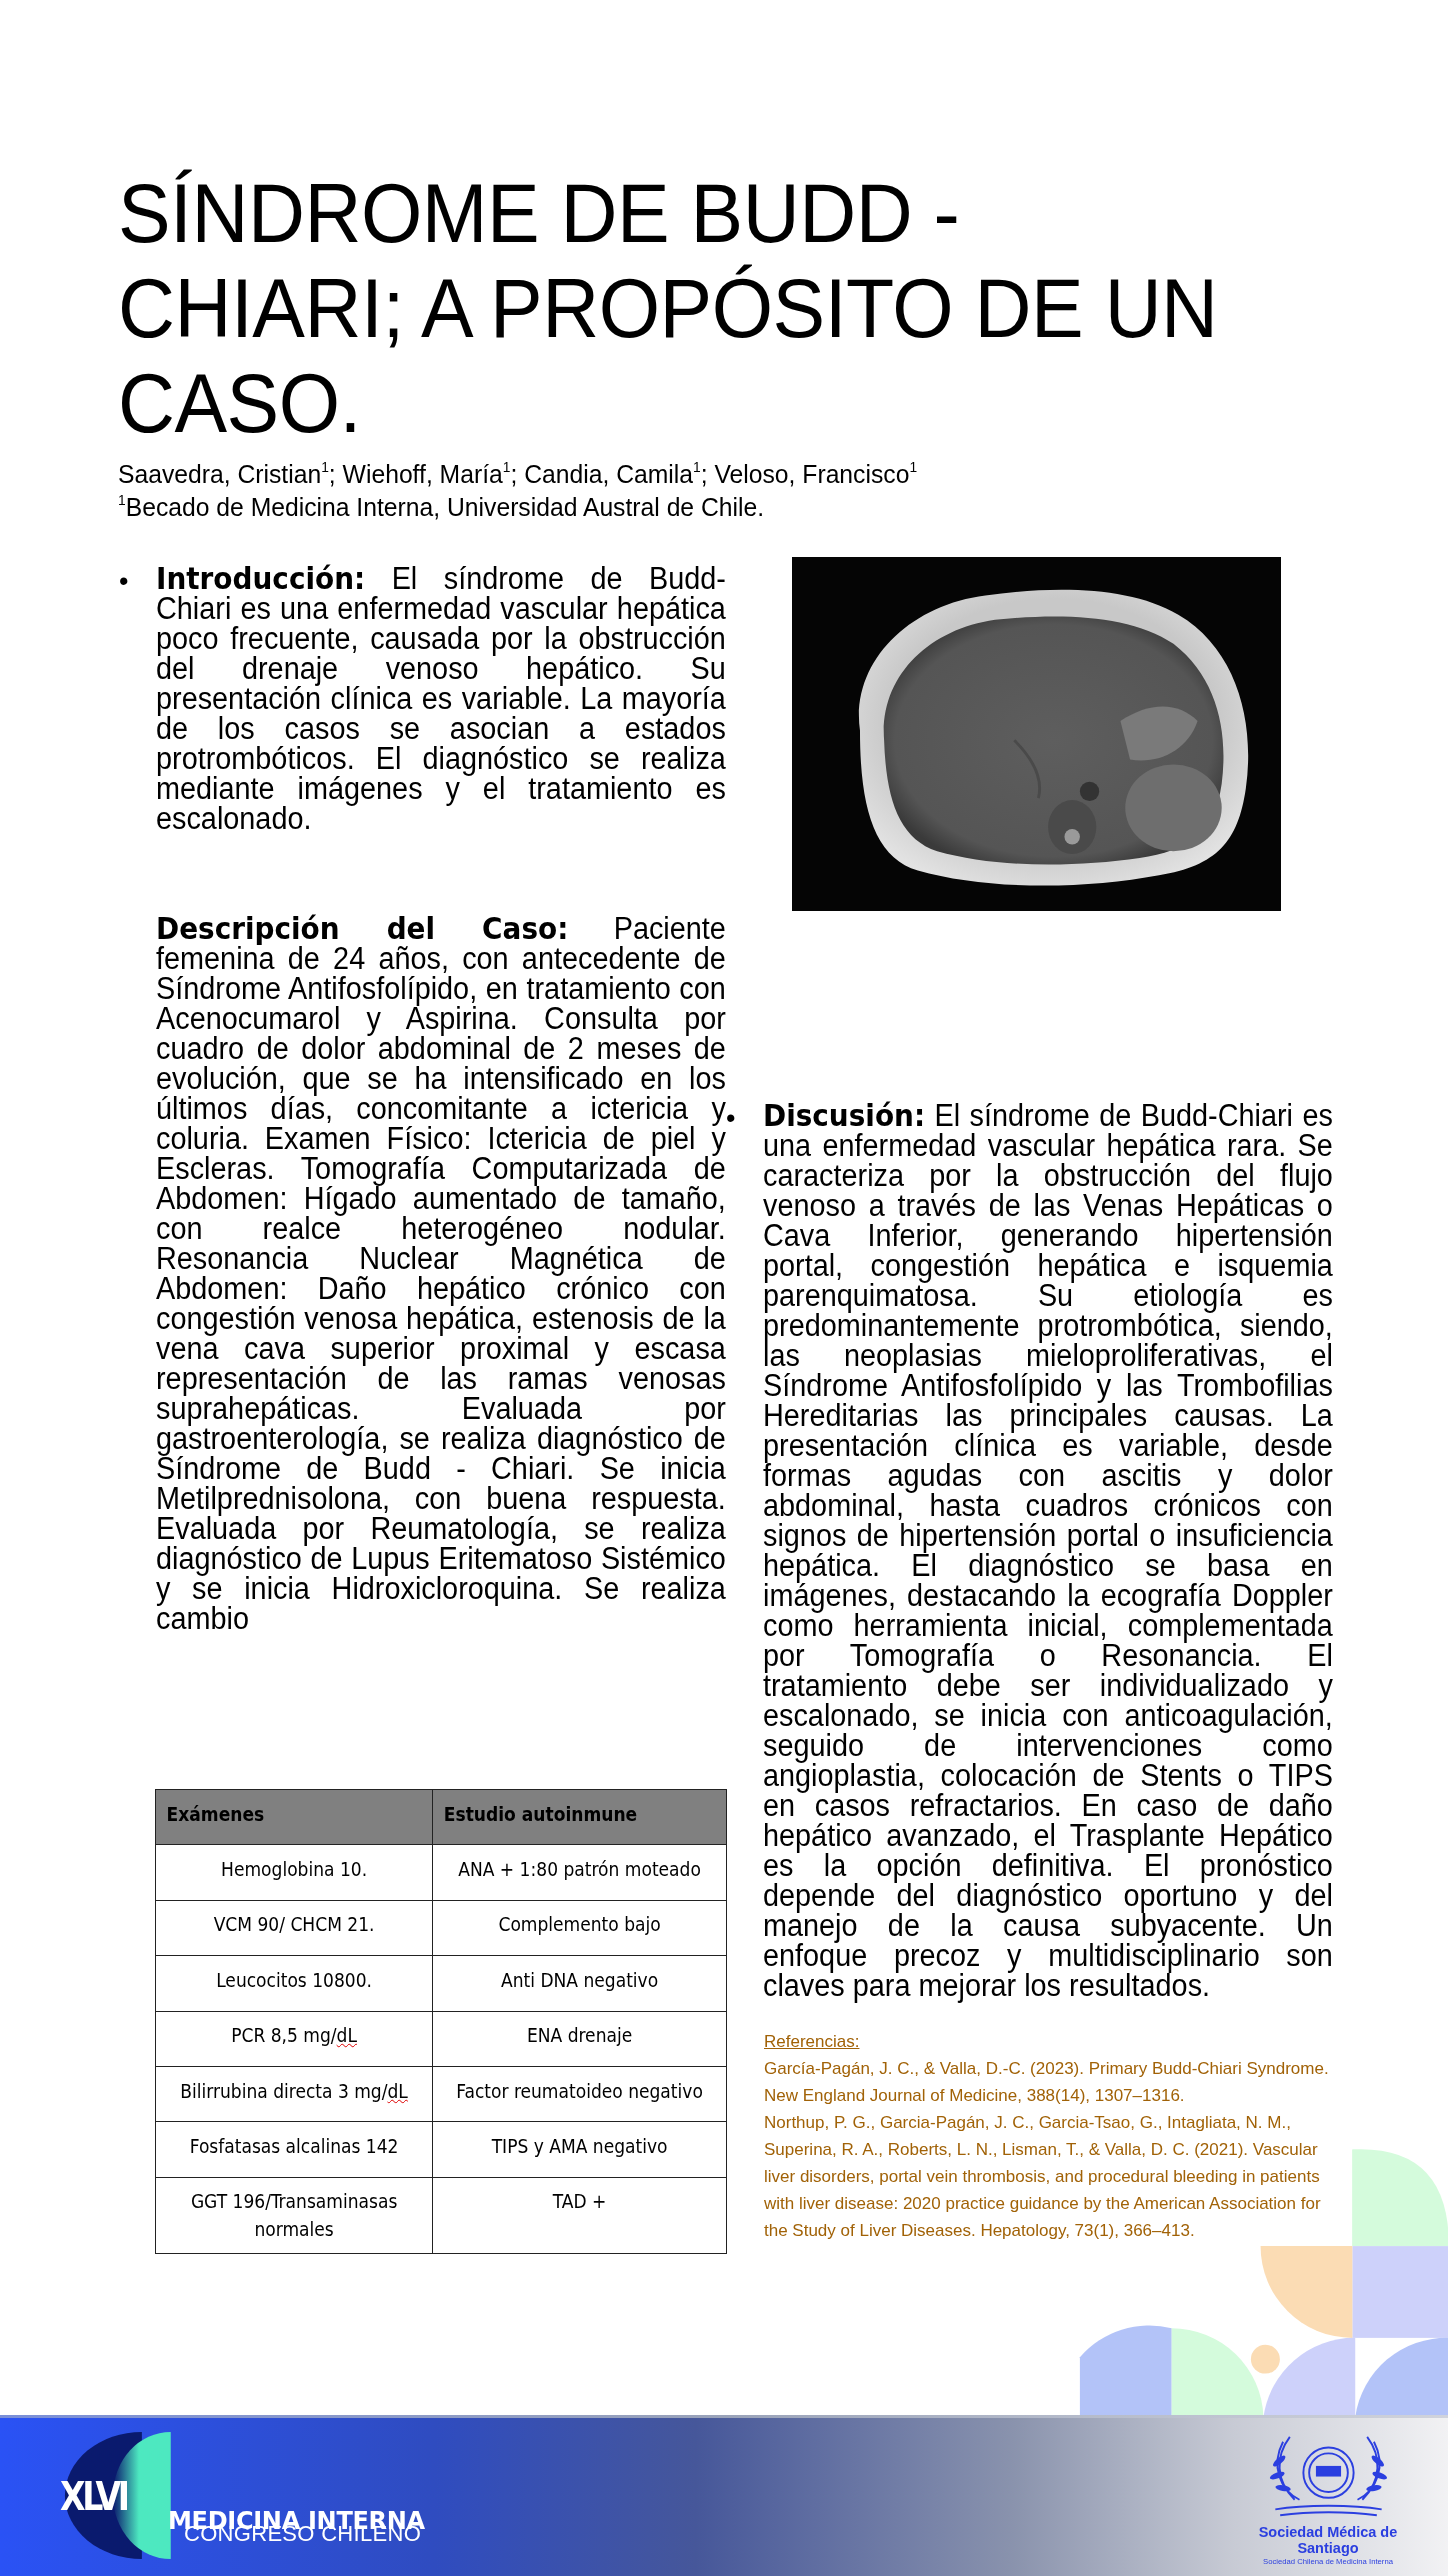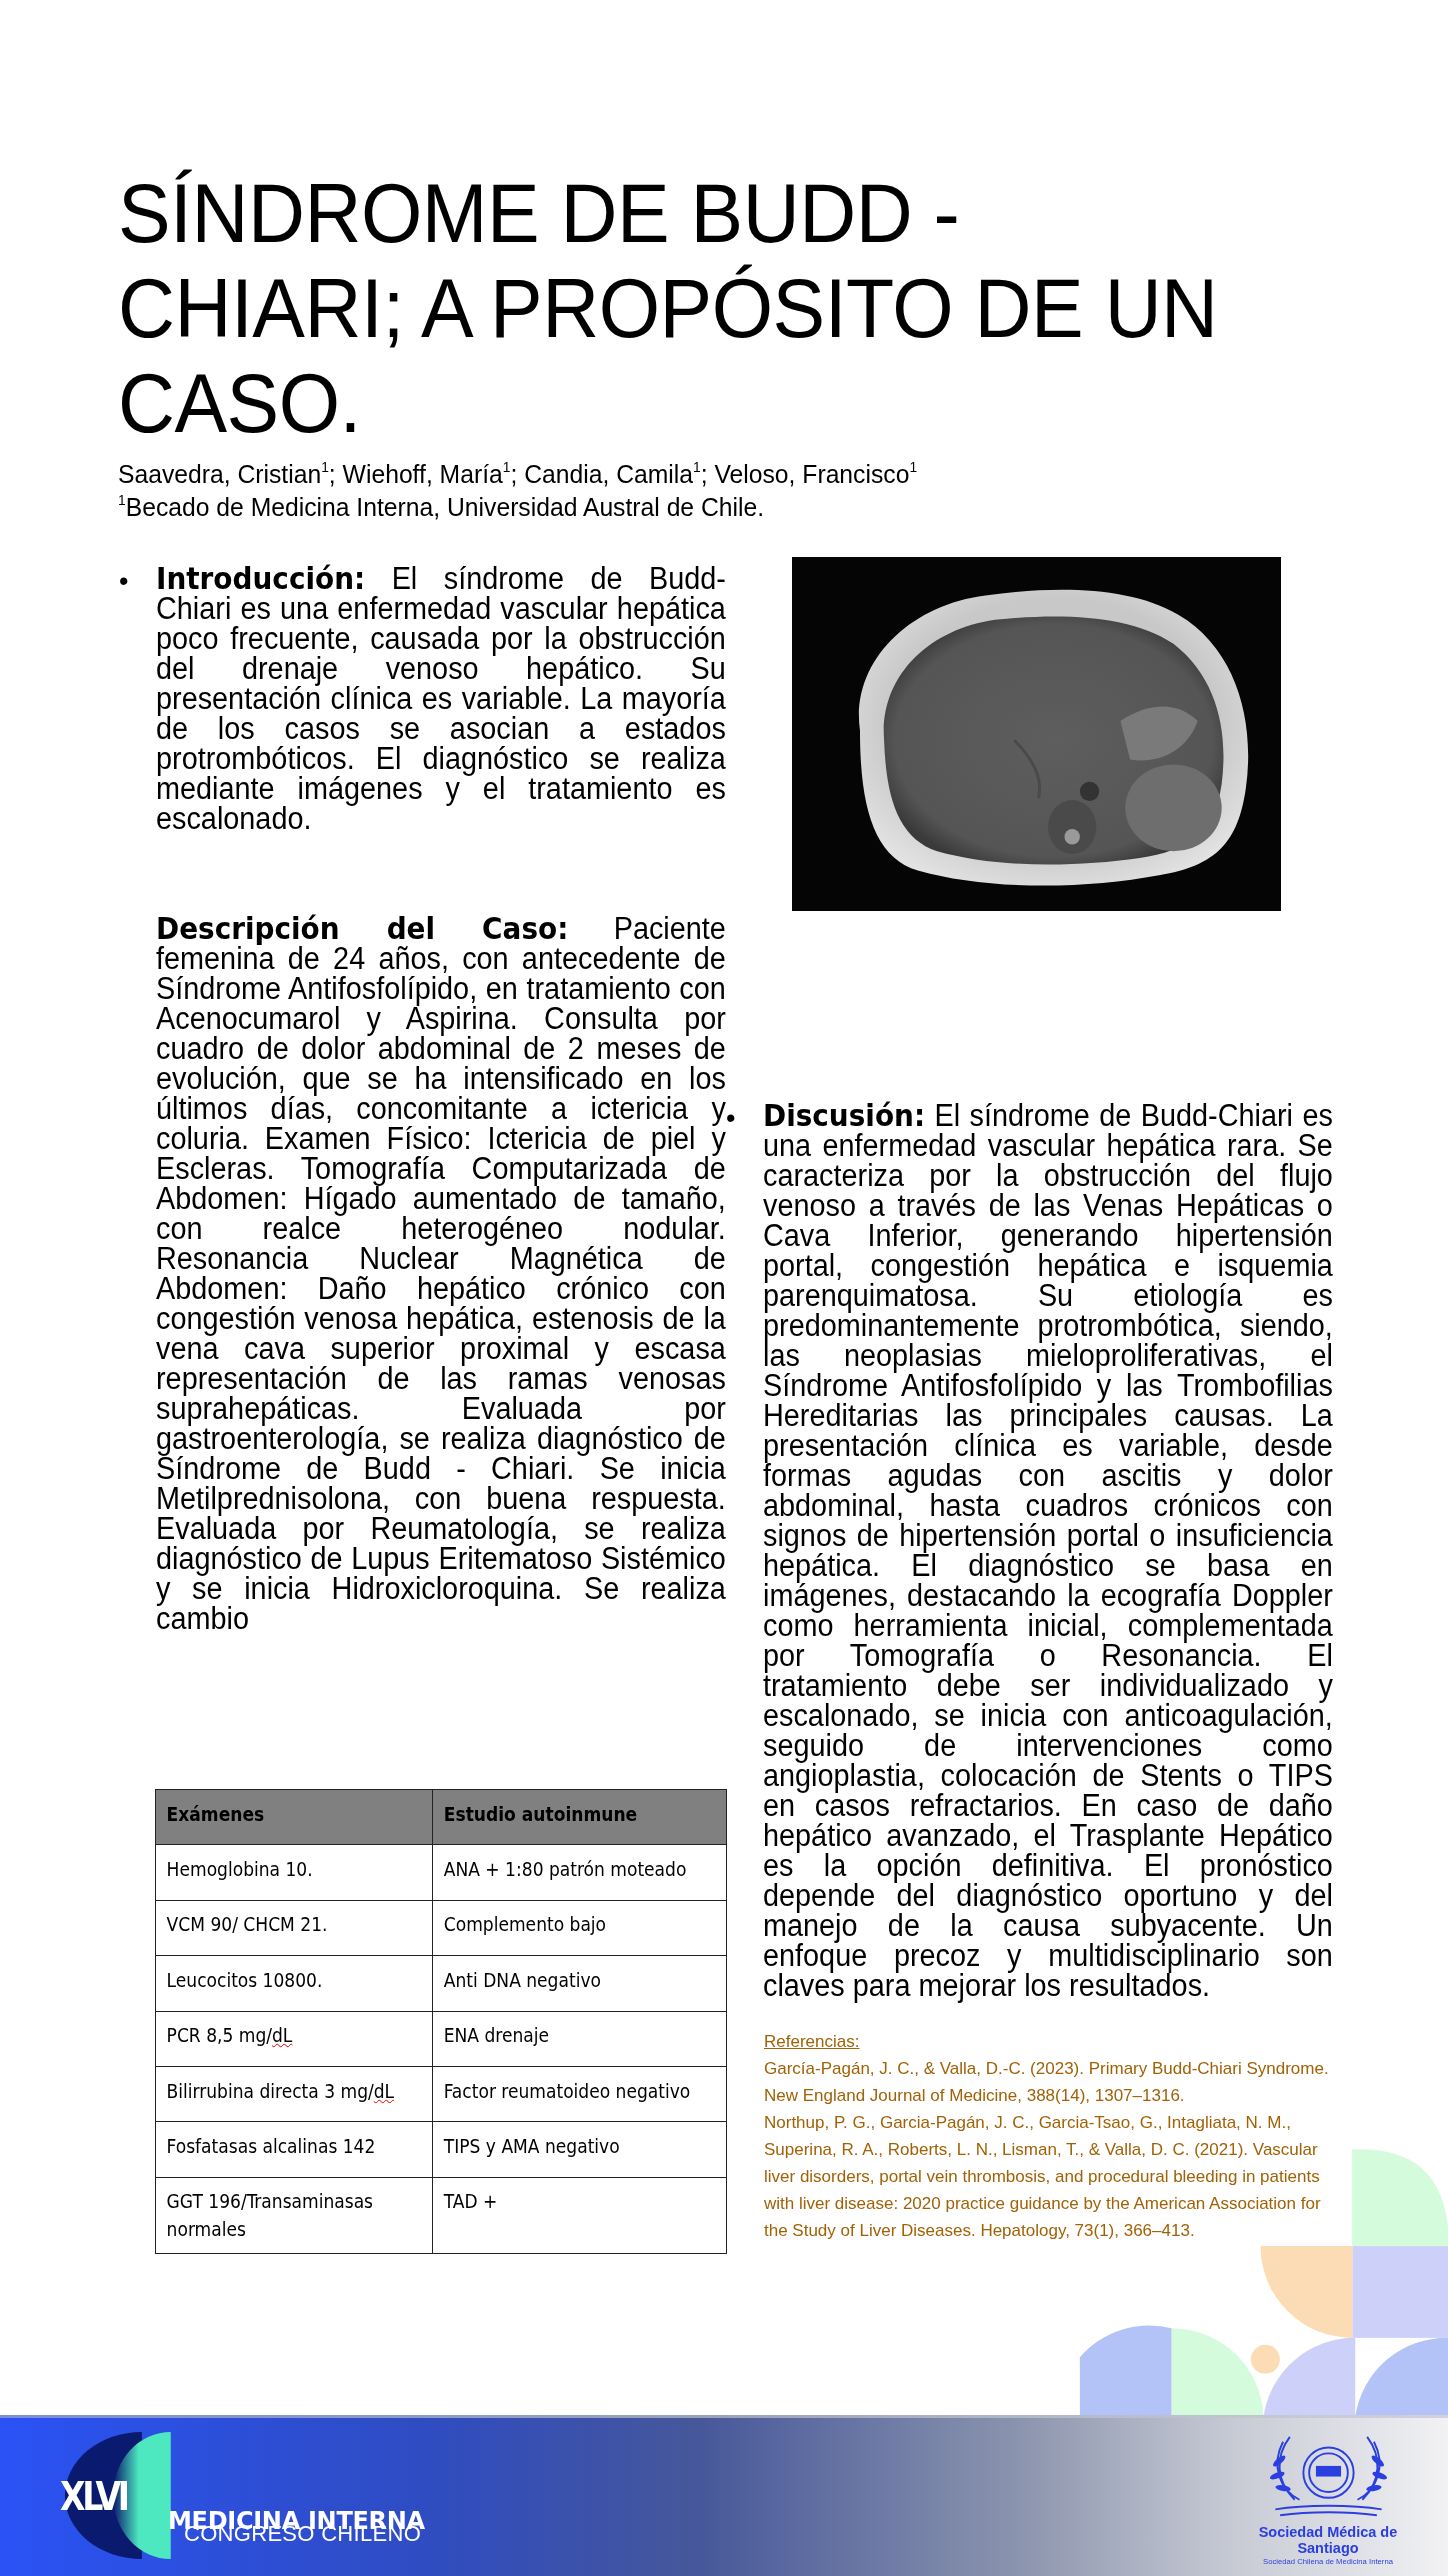--- a/index.html
+++ b/index.html
@@ -15,21 +15,21 @@
   #intro { left:156px; top:564px; width:570px; }
   #case { left:156px; top:914px; width:570px; height:869px; overflow:hidden; }
   #disc { left:763px; top:1101px; width:570px; }
 
   .mri { position:absolute; left:792px; top:557px; width:489px; height:354px; background:#050505; overflow:hidden; }
   .mri svg { width:100%; height:100%; display:block; }
 
   table.labs { position:absolute; left:155px; top:1789px; width:572px; border-collapse:collapse; font-family:"DejaVu Sans Condensed","DejaVu Sans", sans-serif; font-size:19px; }
   table.labs th, table.labs td { border:1.9px solid #222; padding:9.7px 10.6px; text-align:left; vertical-align:top; line-height:28px; }
   table.labs th { background:#808080; font-weight:bold; height:35px; }
-  table.labs td { height:35px; }
+  table.labs td { height:35px;text-align:center; }
   table.labs .c1 { width:255px; }
   .squig { text-decoration:underline wavy #d00; text-decoration-thickness:1px; }
 
   .refs { position:absolute; left:764px; top:2028px; width:570px; font-size:17px; line-height:27px; color:#a16207; }
   .refs .hd { text-decoration:underline; display:block; }
   .refs p { margin:0; }
 
   .deco { position:absolute; }
   .footer { position:absolute; left:0; top:2418px; width:1449px; height:158px; background:linear-gradient(90deg,#2a52f5 0%,#2f4cc0 30%,#46579a 48%,#8a93ad 70%,#c7cad4 85%,#f2f2f4 100%); }
   .footer-line { position:absolute; left:0; top:2415px; width:1449px; height:3.9px; background:linear-gradient(90deg,#7a8fd8,#9aa3b9,#d0d3dc); }

